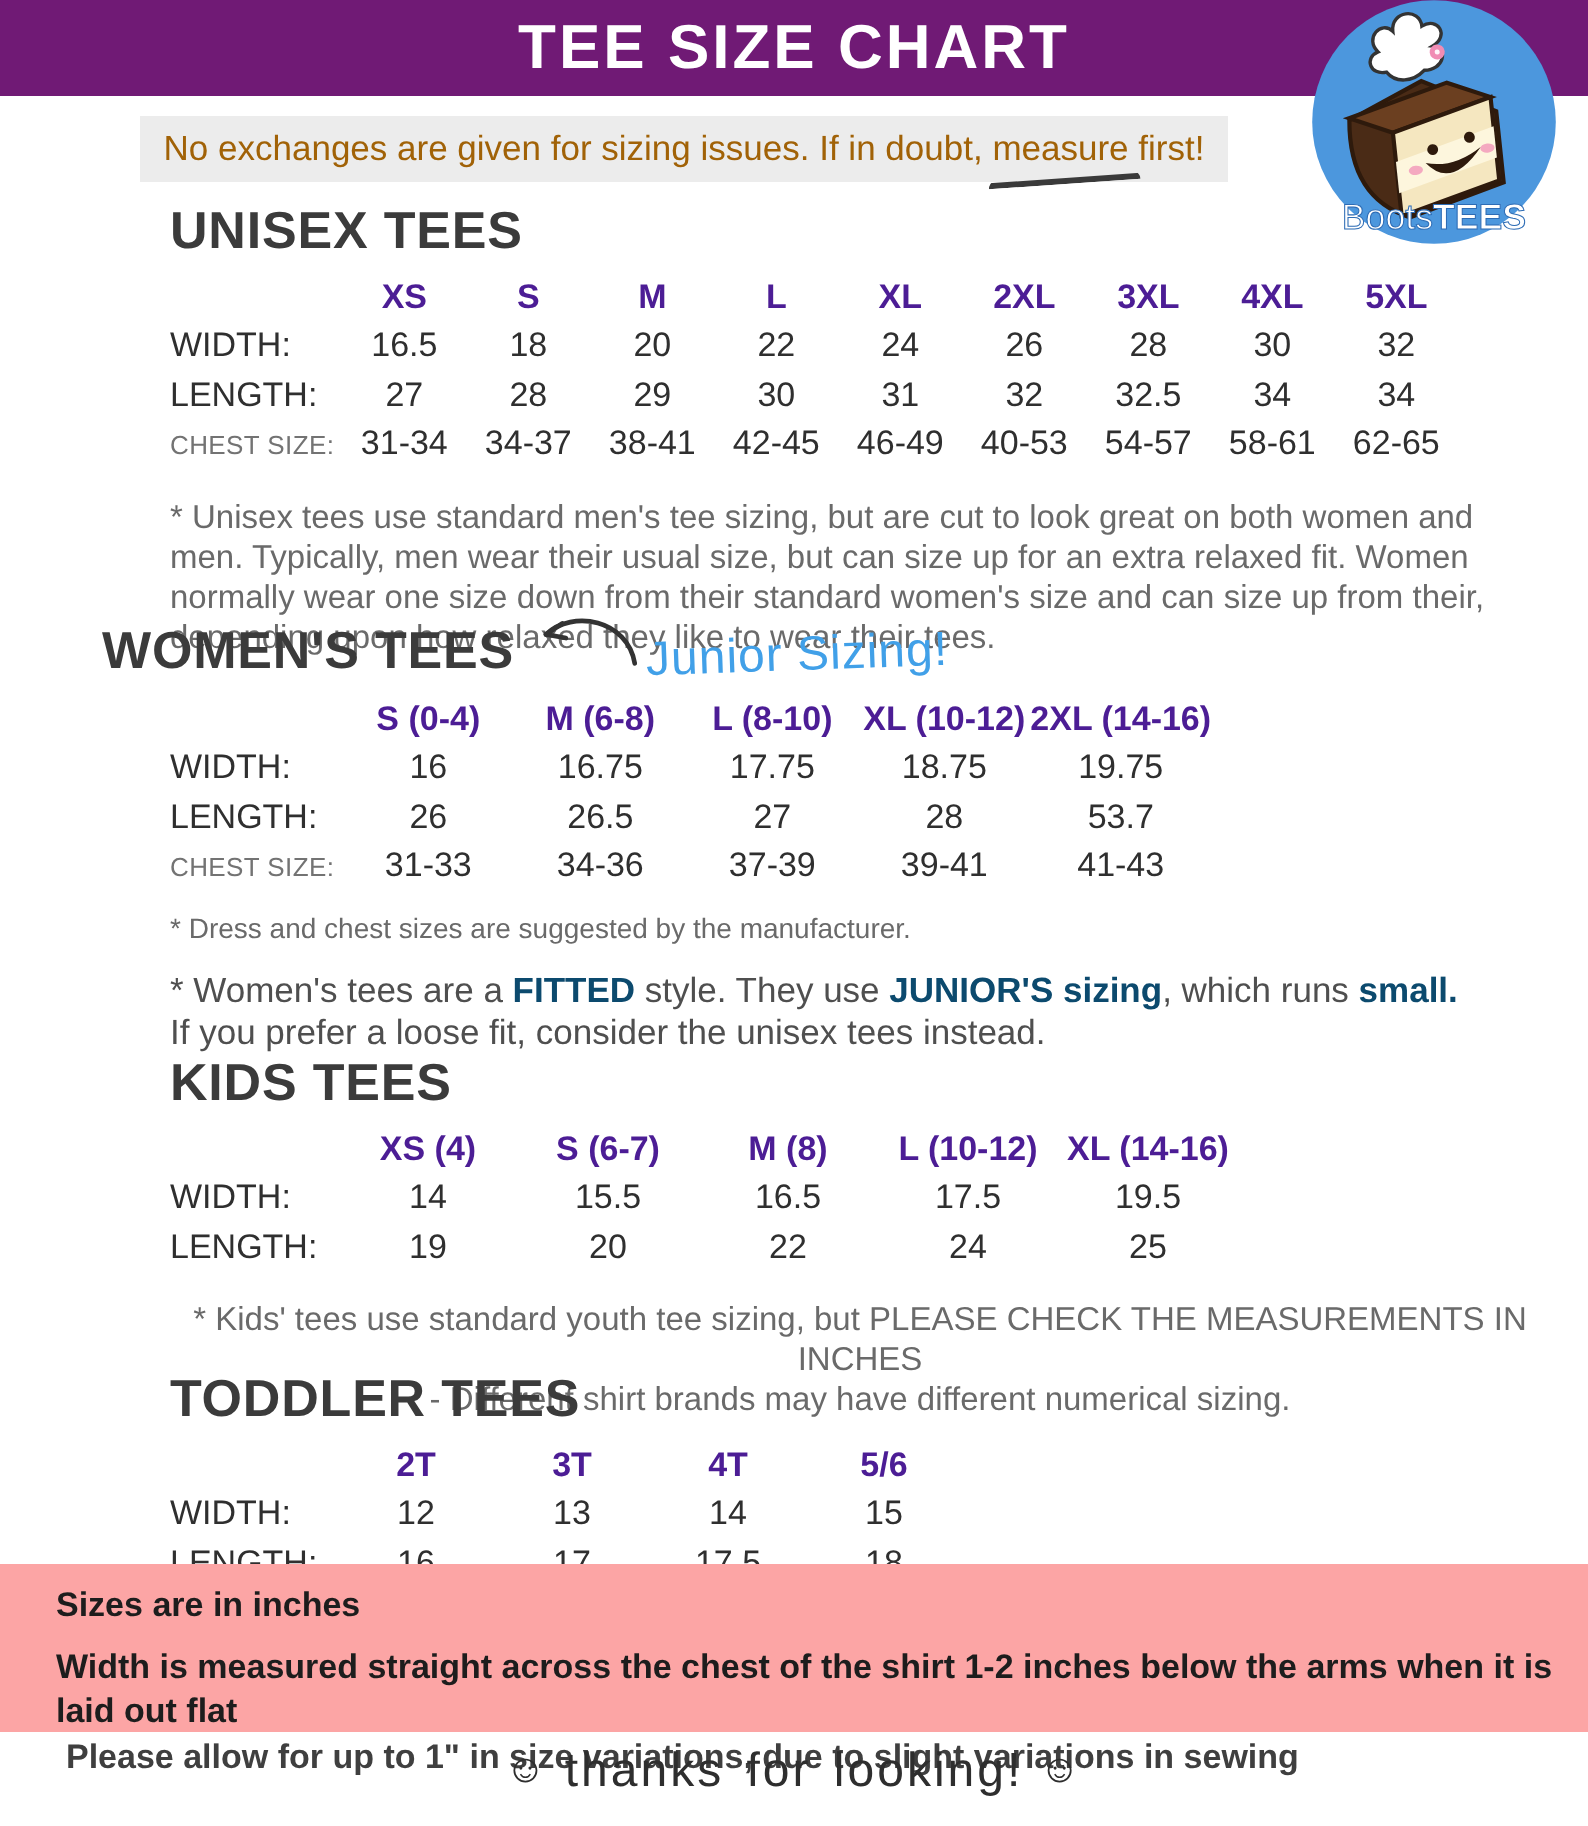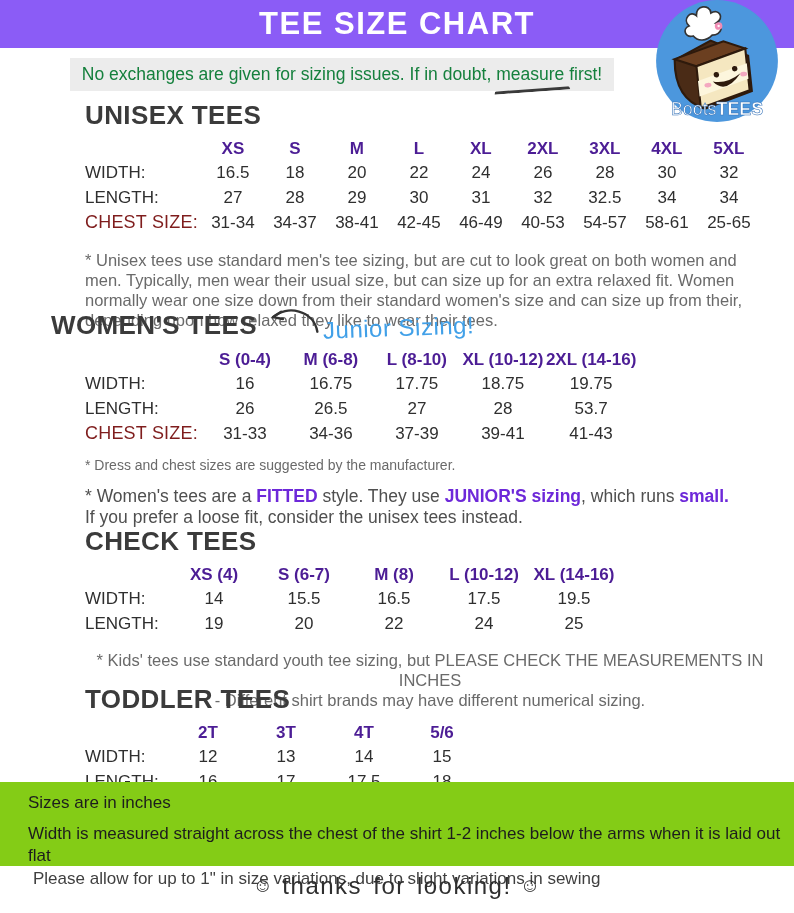--- a/index.html
+++ b/index.html
@@ -1,30 +1,30 @@
 <!DOCTYPE html>
 <html><head>
 <meta charset="utf-8">
 <style>
   html,body{margin:0;padding:0;background:#fff;}
   .page{position:relative;width:794px;height:913px;overflow:hidden;background:#fff;
         font-family:"Liberation Sans",sans-serif;color:#2f2f2f;}
 
   
-  .banner{position:absolute;top:0;left:0;right:0;height:48px;background:#8b5cf6;
+  .banner{position:absolute;top:0;left:0;right:0;height:48px;background:#701a75;
           display:flex;align-items:center;justify-content:center;}
   .banner h1{margin:0;color:#fff;font-size:31px;font-weight:bold;letter-spacing:1.5px;}
 
   
   .logo{position:absolute;top:-2px;right:14px;width:126px;height:126px;z-index:5;}
 
   
   .exchange-row{position:absolute;top:58px;left:0;right:110px;text-align:center;}
   .exchange-note{display:inline-block;background:#ececec;padding:6px 12px;
-                 font-size:17.5px;color:#15803d;font-weight:500;}
+                 font-size:17.5px;color:#a16207;font-weight:500;}
   .measure{position:relative;}
   .measure::after{content:"";position:absolute;left:-2px;right:-6px;bottom:-8px;height:9px;
                   border-bottom:3px solid #3a3a3a;border-radius:50%/100% 100% 0 0;
                   transform:rotate(-4deg);}
 
   
   .sec{position:absolute;left:0;right:0;}
   .sec-unisex{top:100px;}
   .sec-womens{top:310px;}
   .sec-kids{top:526px;}
@@ -36,36 +36,36 @@
   .junior{color:#41A0E8;font-size:24px;margin:4px 0 0 2px;letter-spacing:.5px;
           transform:rotate(-2deg);}
 
   
   table.tbl{border-collapse:collapse;margin:6px 0 0 85px;}
   .tbl th,.tbl td{padding:2px 0;font-size:17px;line-height:1.2;white-space:nowrap;}
   .tbl .corner{width:80px;}
   .tbl .col-head{color:#4c1d95;font-weight:bold;text-align:center;}
   .tbl .cell{text-align:center;color:#2f2f2f;}
   .tbl .row-label{text-align:left;color:#2f2f2f;width:80px;padding-right:4px;}
-  .tbl .row-label.small{font-size:18px;letter-spacing:.2px;color:#7f1d1d;}
+  .tbl .row-label.small{font-size:13px;letter-spacing:.2px;color:#737373;}
   .tbl-unisex .col-head,.tbl-unisex .cell{width:62px;}
   .tbl-womens .col-head,.tbl-womens .cell{width:86px;}
   .tbl-kids   .col-head,.tbl-kids   .cell{width:90px;}
   .tbl-toddler .col-head,.tbl-toddler .cell{width:78px;}
 
   
   .note{margin:14px 0 0 85px;width:690px;color:#6a6a6a;font-size:16.5px;line-height:1.22;}
   .small-note{font-size:14px;margin-top:10px;}
   .fit-note{font-size:17.5px;color:#4f4f4f;white-space:pre-line;margin-top:12px;}
-  .fit-note b{color:#6d28d9;}
+  .fit-note b{color:#0c4a6e;}
   .multiline{white-space:pre-line;text-align:center;}
 
   
-  .footer{position:absolute;left:0;right:0;top:782px;height:84px;background:#84cc16;
-          box-sizing:border-box;padding:10px 0 0 28px;}
+  .footer{position:absolute;left:0;right:0;top:782px;height:84px;background:#fca5a5;
+          box-sizing:border-box;padding:10px 0 0 28px;font-weight:bold;}
   .f-line{margin:0;font-size:17px;color:#1d1d1d;line-height:1.25;}
   .f1{margin-bottom:10px;}
   .f3{color:#3f3f3f;padding-left:5px;margin-top:2px;}
 
   
   .thanks{position:absolute;top:872px;left:0;right:0;text-align:center;font-size:24px;
           color:#2e2e2e;letter-spacing:1.5px;word-spacing:3px;}
   .smiley{font-size:20px;position:relative;top:-2px;margin:0 8px;color:#2e2e2e;}
 </style>
 </head>
@@ -149,21 +149,21 @@
           <tr>
             <td class="row-label small">CHEST SIZE:</td>
             <td class="cell">31-34</td>
             <td class="cell">34-37</td>
             <td class="cell">38-41</td>
             <td class="cell">42-45</td>
             <td class="cell">46-49</td>
             <td class="cell">40-53</td>
             <td class="cell">54-57</td>
             <td class="cell">58-61</td>
-            <td class="cell">25-65</td>
+            <td class="cell">62-65</td>
           </tr>
         </tbody>
     </table>
     <p class="note">* Unisex tees use standard men's tee sizing, but are cut to look great on both women and men. Typically, men wear their usual size, but can size up for an extra relaxed fit. Women normally wear one size down from their standard women's size and can size up from their, depending upon how relaxed they like to wear their tees.</p>
   </section>
 
   <section class="sec sec-womens">
     <div class="womens-head">
       <h2>WOMEN'S TEES</h2>
       <svg class="arrow-svg" width="58" height="38" viewBox="0 0 64 40">
@@ -209,21 +209,21 @@
             <td class="cell">41-43</td>
           </tr>
         </tbody>
     </table>
     <p class="note small-note">* Dress and chest sizes are suggested by the manufacturer.</p>
     <p class="note fit-note"><span>* Women's tees are a </span><b>FITTED</b><span> style. They use </span><b>JUNIOR'S sizing</b><span>, which runs </span><b>small.</b><span>
 If you prefer a loose fit, consider the unisex tees instead.</span></p>
   </section>
 
   <section class="sec sec-kids">
-    <h2>CHECK TEES</h2>
+    <h2>KIDS TEES</h2>
     <table class="tbl tbl-kids">
       <thead>
           <tr>
             <th class="corner"></th>
             <th class="col-head">XS (4)</th>
             <th class="col-head">S (6-7)</th>
             <th class="col-head">M (8)</th>
             <th class="col-head">L (10-12)</th>
             <th class="col-head">XL (14-16)</th>
           </tr>

